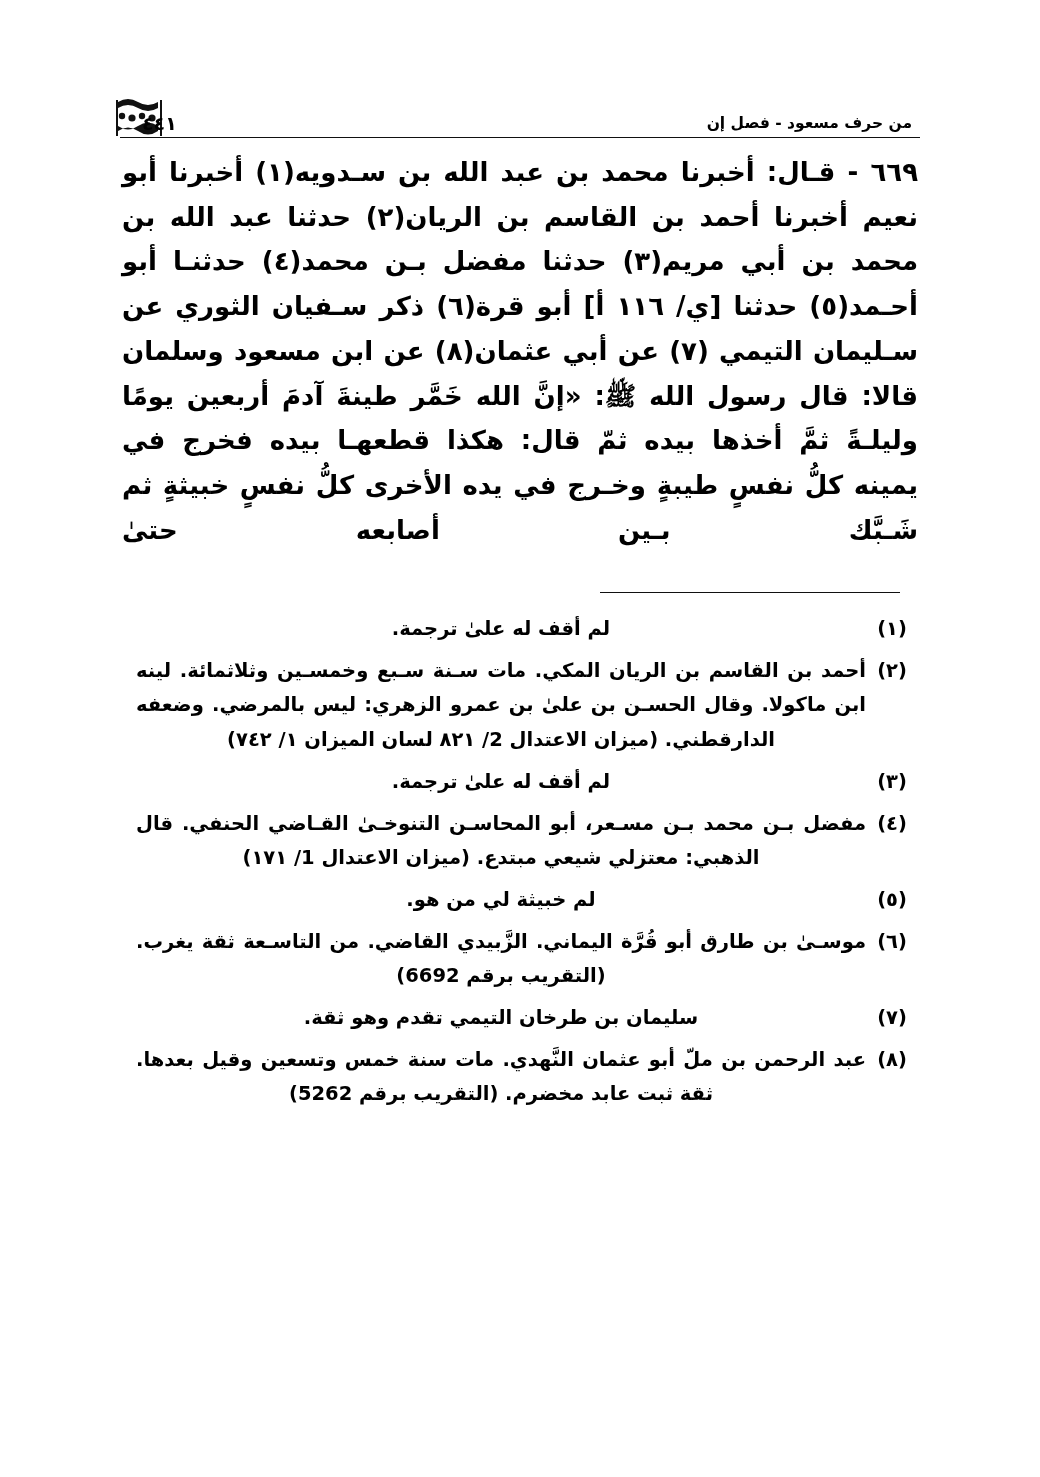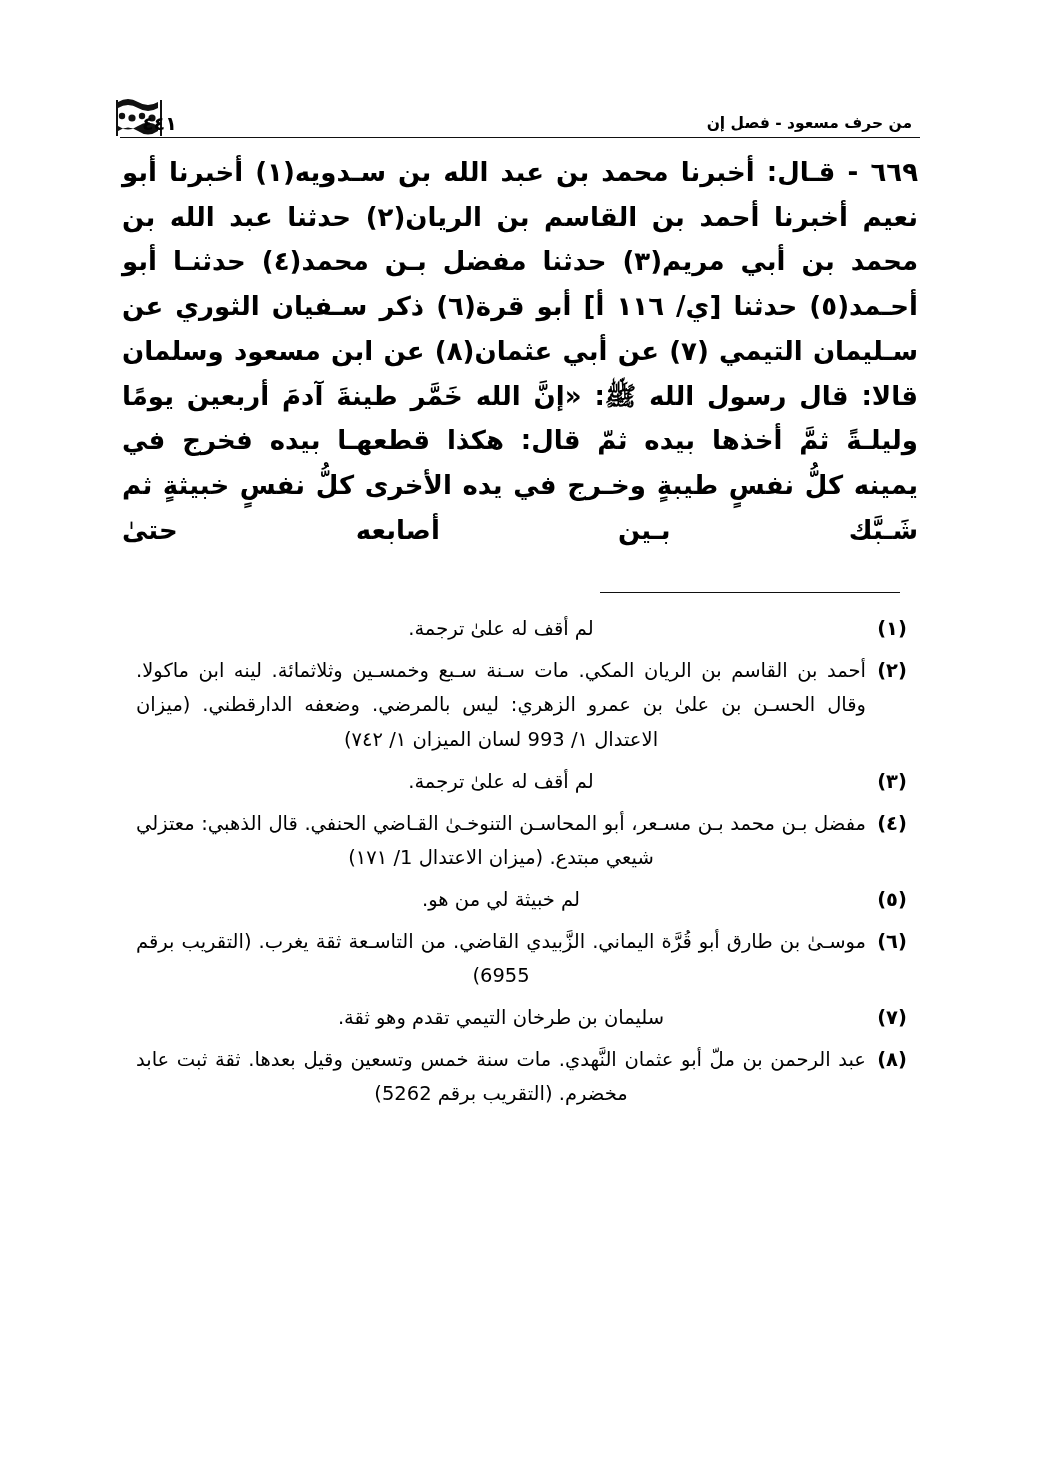--- a/index.html
+++ b/index.html
@@ -108,20 +108,21 @@
     flex: 0 0 auto;
     width: 52px;
     text-align: center;
     font-weight: 600;
   }
   .fn-body {
     flex: 1 1 auto;
     text-align: justify;
     text-align-last: justify;
     padding-left: 6px;
+    font-weight: bold;
   }
   .fn-body.short {
     text-align: center;
     text-align-last: center;
   }
   .fn-body.center-last {
     text-align: justify;
     text-align-last: center;
   }
 </style>
@@ -159,41 +160,41 @@
 
   <div class="footnotes">
 
     <div class="fn">
       <div class="fn-num">(١)</div>
       <div class="fn-body short">لم أقف له علىٰ ترجمة.</div>
     </div>
 
     <div class="fn">
       <div class="fn-num">(٢)</div>
-      <div class="fn-body center-last">أحمد بن القاسم بن الريان المكي. مات سـنة سـبع وخمسـين وثلاثمائة. لينه ابن ماكولا. وقال الحسـن بن علىٰ بن عمرو الزهري: ليس بالمرضي. وضعفه الدارقطني. (ميزان الاعتدال ١/ 993 لسان الميزان ١/ ٧٤٢)</div>
+      <div class="fn-body center-last">أحمد بن القاسم بن الريان المكي. مات سـنة سـبع وخمسـين وثلاثمائة. لينه ابن ماكولا. وقال الحسـن بن علىٰ بن عمرو الزهري: ليس بالمرضي. وضعفه الدارقطني. (ميزان الاعتدال 2/ ٨٢١ لسان الميزان ١/ ٧٤٢)</div>
     </div>
 
     <div class="fn">
       <div class="fn-num">(٣)</div>
       <div class="fn-body short">لم أقف له علىٰ ترجمة.</div>
     </div>
 
     <div class="fn">
       <div class="fn-num">(٤)</div>
       <div class="fn-body center-last">مفضل بـن محمد بـن مسـعر، أبو المحاسـن التنوخـىٰ القـاضي الحنفي. قال الذهبي: معتزلي شيعي مبتدع. (ميزان الاعتدال 1/ ١٧١)</div>
     </div>
 
     <div class="fn">
       <div class="fn-num">(٥)</div>
       <div class="fn-body short">لم خبيثة لي من هو.</div>
     </div>
 
     <div class="fn">
       <div class="fn-num">(٦)</div>
-      <div class="fn-body center-last">موسـىٰ بن طارق أبو قُرَّة اليماني. الزَّبيدي القاضي. من التاسـعة ثقة يغرب. (التقريب برقم 6955)</div>
+      <div class="fn-body center-last">موسـىٰ بن طارق أبو قُرَّة اليماني. الزَّبيدي القاضي. من التاسـعة ثقة يغرب. (التقريب برقم 6692)</div>
     </div>
 
     <div class="fn">
       <div class="fn-num">(٧)</div>
       <div class="fn-body short">سليمان بن طرخان التيمي تقدم وهو ثقة.</div>
     </div>
 
     <div class="fn">
       <div class="fn-num">(٨)</div>
       <div class="fn-body center-last">عبد الرحمن بن ملّ أبو عثمان النَّهدي. مات سنة خمس وتسعين وقيل بعدها. ثقة ثبت عابد مخضرم. (التقريب برقم 5262)</div>

